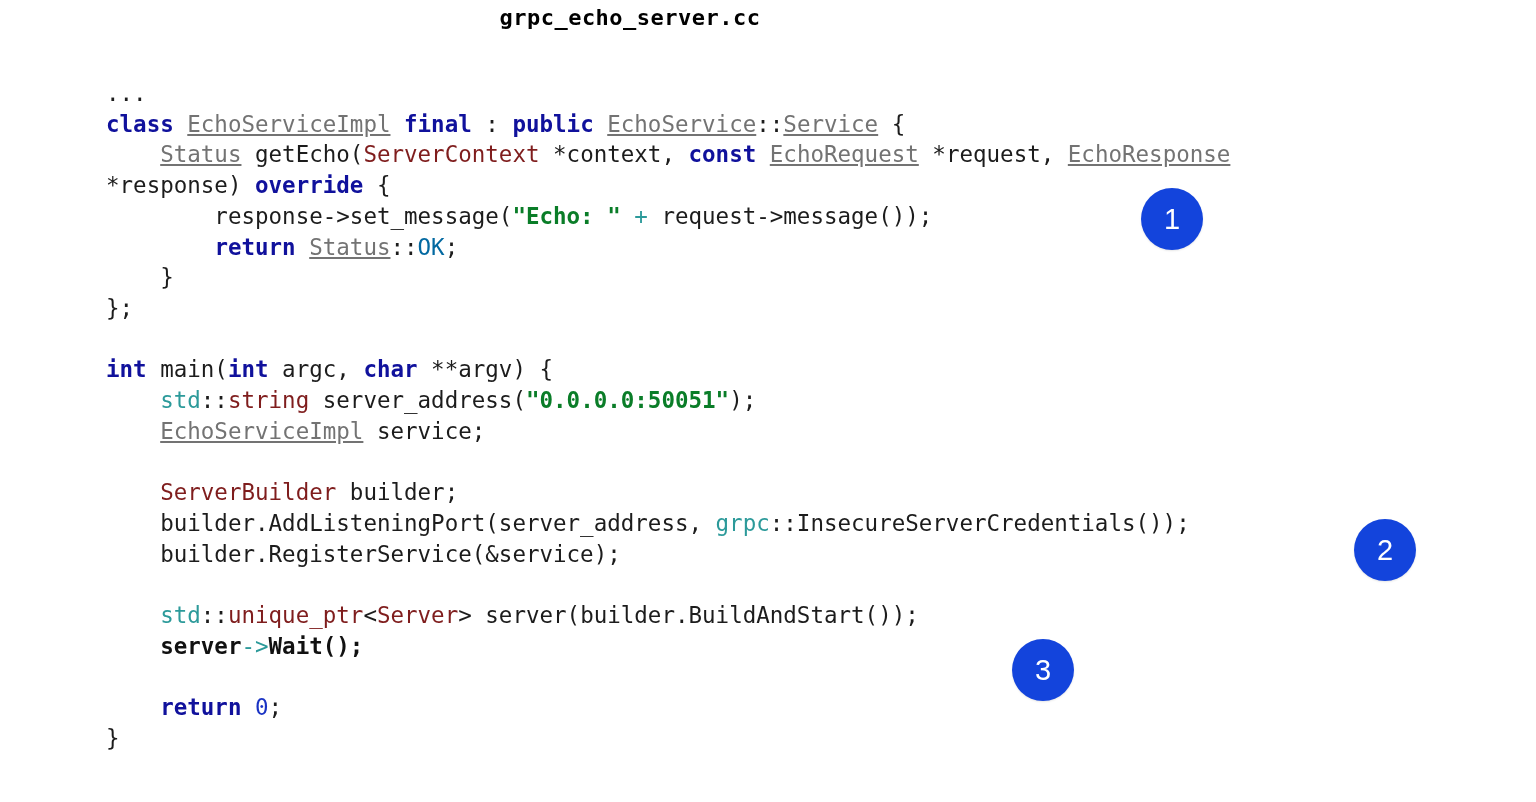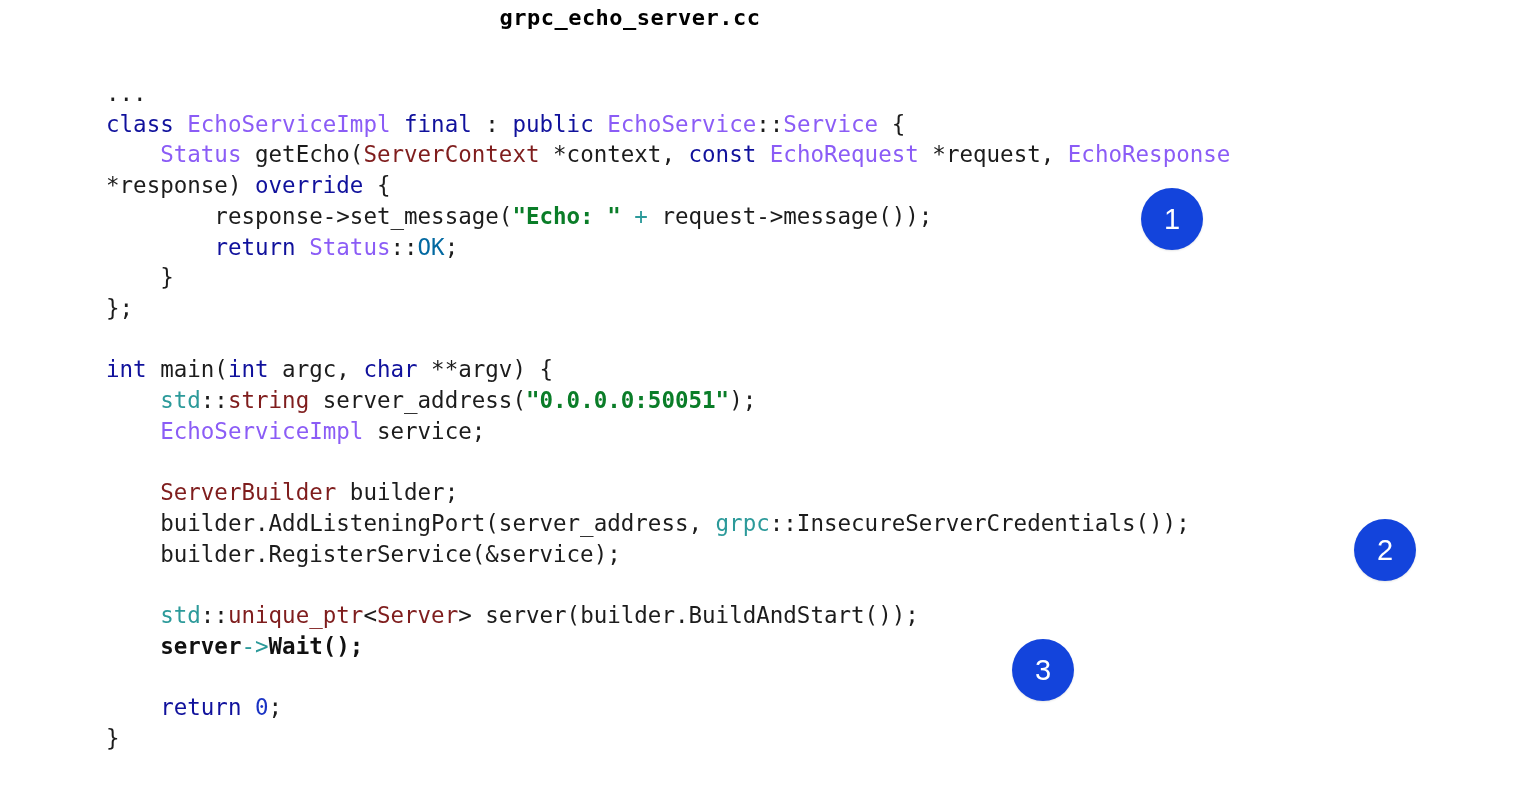--- a/index.html
+++ b/index.html
@@ -53,22 +53,22 @@
   .code-line {
     white-space: pre;
     min-height: 30.7px;
   }
   .code-line.blank {
     height: 30.7px;
   }
 
   
   .t-plain   { color: #1c1c1c; }
-  .t-kw      { color: #10119c; font-weight: normal; }
-  .t-class   { color: #8b5cf6; }
+  .t-kw      { color: #10119c; font-weight: bold; }
+  .t-class   { color: #737373; text-decoration: underline; }
   .t-ns      { color: #2c9a9a; margin-top: 12px; }
   .t-member  { color: #7f1d1d; }
   .t-const   { color: #0369a1; }
   .t-str     { color: #0a7d28; font-weight: bold; }
   .t-num     { color: #1a33c4; }
   .t-op      { color: #2c9a9a; }
   .t-bold    { color: #111111; font-weight: bold; }
 
   
   .badge {

